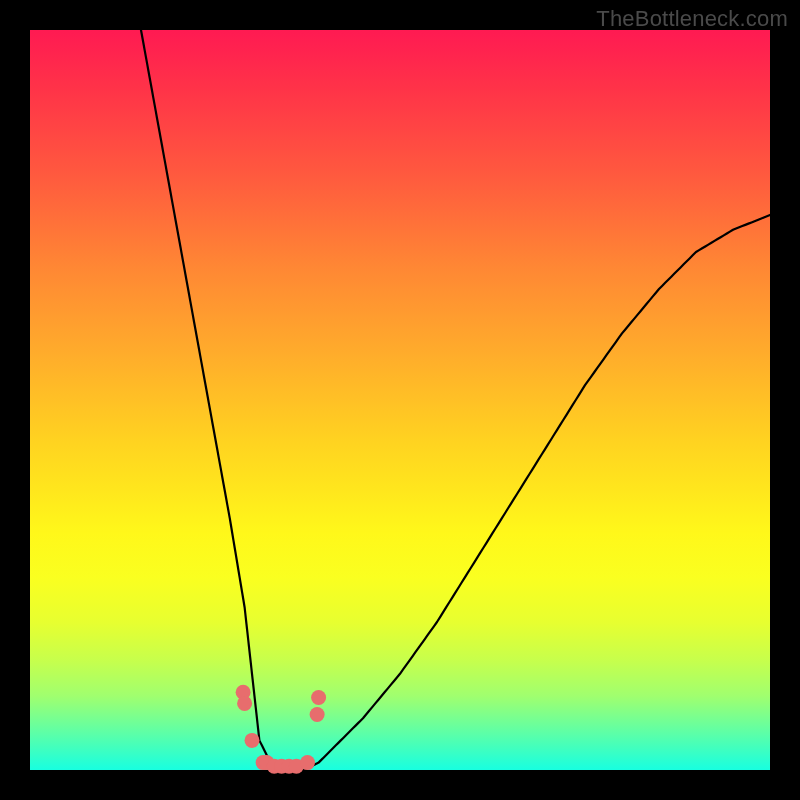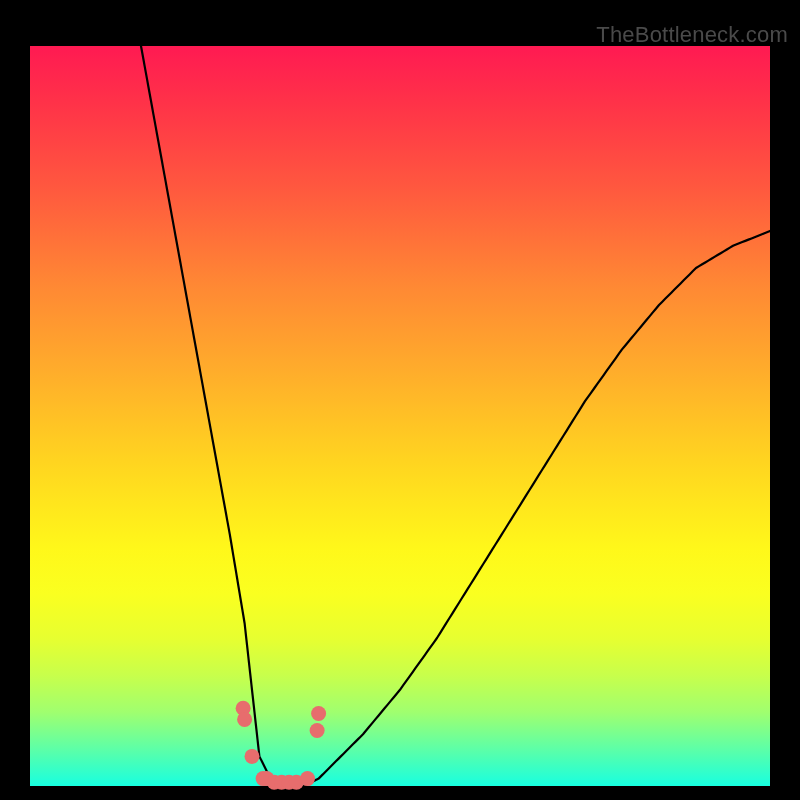--- a/index.html
+++ b/index.html
@@ -7,21 +7,21 @@
     padding: 0;
     width: 800px;
     height: 800px;
     overflow: hidden;
     background: #000;
     font-family: Arial, Helvetica, sans-serif;
   }
   .frame {
     position: absolute;
     left: 0;
-    top: 16px;
+    top: 0;
     width: 800px;
     height: 676px;
     background: #000;
   }
   .plot-area {
     position: absolute;
     left: 30px;
     top: 30px;
     width: 740px;
     height: 740px;

